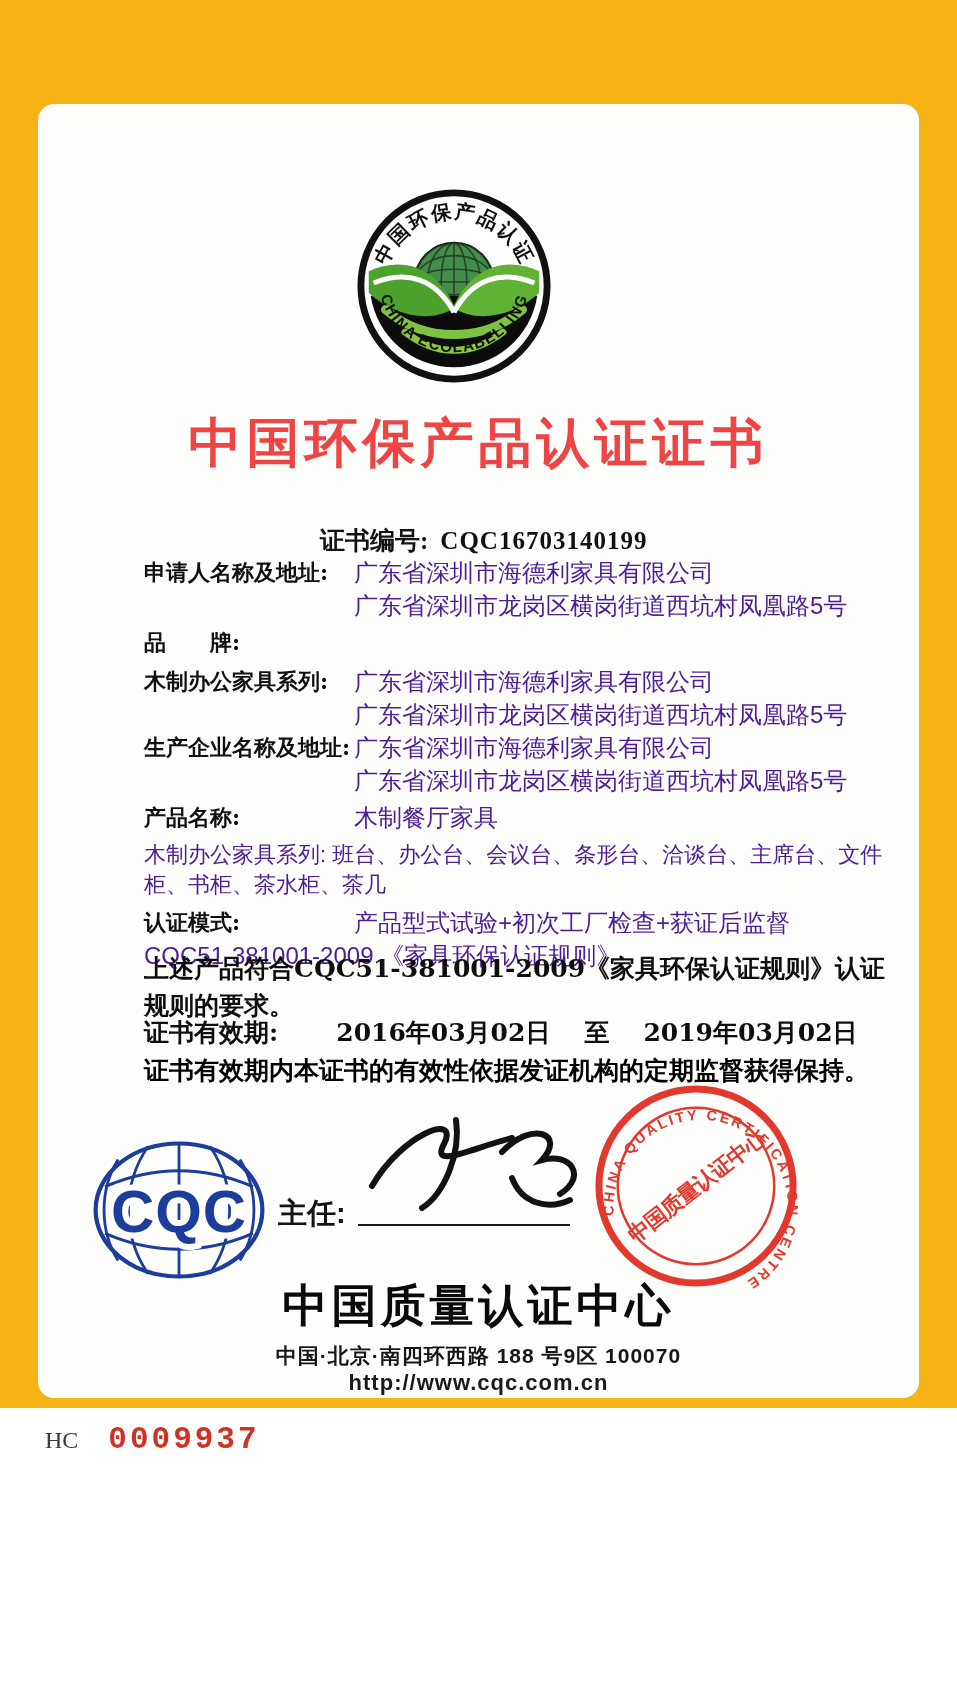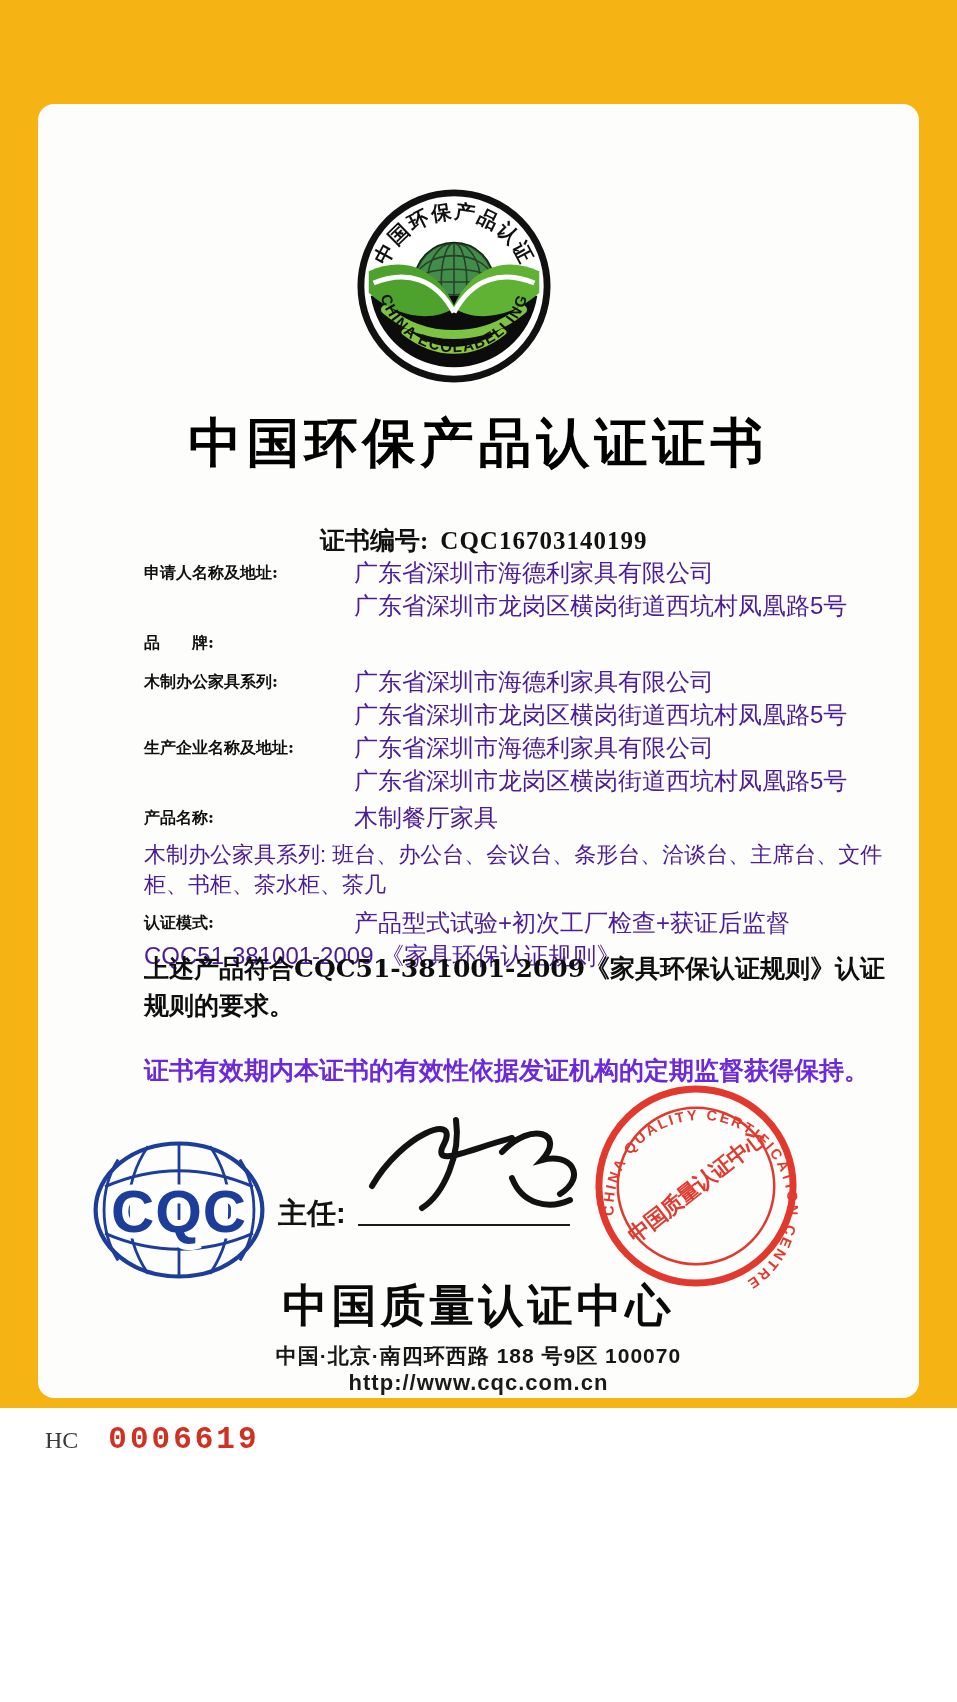--- a/index.html
+++ b/index.html
@@ -5,42 +5,42 @@
   html,body{margin:0;padding:0;}
   body{
     width:957px;height:1702px;position:relative;background:#ffffff;
     font-family:"Liberation Sans","DejaVu Sans",sans-serif;overflow:hidden;
   }
   .frame{position:absolute;left:0;top:0;width:957px;height:1408px;background:#F5B414;}
   .paper{position:absolute;left:38px;top:104px;width:881px;height:1294px;background:#fdfdfc;border-radius:16px;}
 
   .eco-logo{position:absolute;left:318px;top:84px;width:196px;height:196px;}
   .cert-title{position:absolute;left:0;top:304px;width:100%;text-align:center;
-    font-size:53px;font-weight:bold;letter-spacing:5px;color:#000000;}
+    font-size:53px;font-weight:bold;letter-spacing:5px;color:#ef4444;}
 
   .cert-line{position:absolute;left:282px;top:420px;font-size:25px;font-weight:bold;
     font-family:"Liberation Serif","DejaVu Serif",serif;color:#111;}
   .cert-line .num{font-family:"Liberation Serif",serif;margin-left:12px;letter-spacing:1px;}
 
   .fields{position:absolute;left:106px;top:452px;width:740px;}
   .frow{display:flex;align-items:flex-start;}
-  .lbl{width:210px;flex-shrink:0;font-weight:bold;font-size:16px;line-height:33px;
+  .lbl{width:210px;flex-shrink:0;font-weight:bold;font-size:22px;line-height:33px;
     font-family:"DejaVu Serif","Liberation Serif",serif;color:#101010;white-space:pre;}
   .val{flex:1;font-size:24px;line-height:33px;color:#4c1d95;}
   .val .ln{display:block;}
   .mb4{margin-bottom:4px}.mb6{margin-bottom:6px}
   .val-sm{font-size:22px;line-height:30px;padding-top:2px;}
 
   .statement{position:absolute;left:106px;top:846px;width:742px;font-size:25px;font-weight:bold;
     font-family:"DejaVu Serif","Liberation Serif",serif;line-height:37px;color:#0e0e0e;}
   .validity{position:absolute;left:106px;top:912px;font-size:25px;font-weight:bold;
     font-family:"DejaVu Serif","Liberation Serif",serif;color:#0e0e0e;display:flex;}
   .validity .d1{margin-left:58px;} .validity .sep{margin:0 34px;} 
   .maintenance{position:absolute;left:106px;top:950px;width:742px;font-size:25px;font-weight:bold;
-    font-family:"DejaVu Serif","Liberation Serif",serif;color:#6d28d9;}
+    font-family:"DejaVu Serif","Liberation Serif",serif;color:#000000;}
 
   .cqc-logo{position:absolute;left:52px;top:1032px;width:178px;height:148px;}
   .director{position:absolute;left:240px;top:1090px;font-size:29px;font-weight:bold;color:#131313;}
   .sig-line{position:absolute;left:320px;top:1038px;width:212px;height:82px;border-bottom:2px solid #1a1a1a;}
   .signature{position:absolute;left:326px;top:1002px;width:230px;height:118px;}
   .stamp{position:absolute;left:554px;top:978px;width:208px;height:208px;opacity:.93;}
 
   .org-name{position:absolute;left:0;top:1172px;width:100%;text-align:center;
     font-size:45px;font-weight:bold;letter-spacing:4px;color:#0a0a0a;}
   .org-addr{position:absolute;left:0;top:1238px;width:100%;text-align:center;
@@ -153,20 +153,26 @@
     </div>
 
     <div class="frow">
       <div class="val">CQC51-381001-2009 《家具环保认证规则》</div>
     </div>
 
   </div>
 
   <div class="statement">上述产品符合CQC51-381001-2009《家具环保认证规则》认证规则的要求。</div>
 
+  <div class="validity">
+    <span>证书有效期:</span>
+    <span class="d1">2016年03月02日</span>
+    <span class="sep">至</span>
+    <span>2019年03月02日</span>
+  </div>
 
   <div class="maintenance">证书有效期内本证书的有效性依据发证机构的定期监督获得保持。</div>
 
   <svg class="cqc-logo" viewBox="0 0 190 150">
     <g stroke="#1D3D9B" fill="none" stroke-width="4">
       <ellipse cx="95" cy="75" rx="89" ry="71" stroke-width="4.5"></ellipse>
       <path d="M 16 50 Q 95 16 174 50" stroke-width="3.2"></path>
       <path d="M 16 100 Q 95 134 174 100" stroke-width="3.2"></path>
       <line x1="95" y1="4" x2="95" y2="146" stroke-width="3"></line>
       <path d="M 62 7 C 34 48 34 102 62 143" stroke-width="3"></path>
@@ -202,14 +208,14 @@
   </svg>
 
   <div class="org-name">中国质量认证中心</div>
   <div class="org-addr">中国·北京·南四环西路 188 号9区  100070</div>
   <div class="org-url">http://www.cqc.com.cn</div>
 
 </div>
 
 <div class="serial">
   <span class="pfx">HC</span>
-  <span class="no">0006619</span>
+  <span class="no">0009937</span>
 </div>
 
 </body></html>

